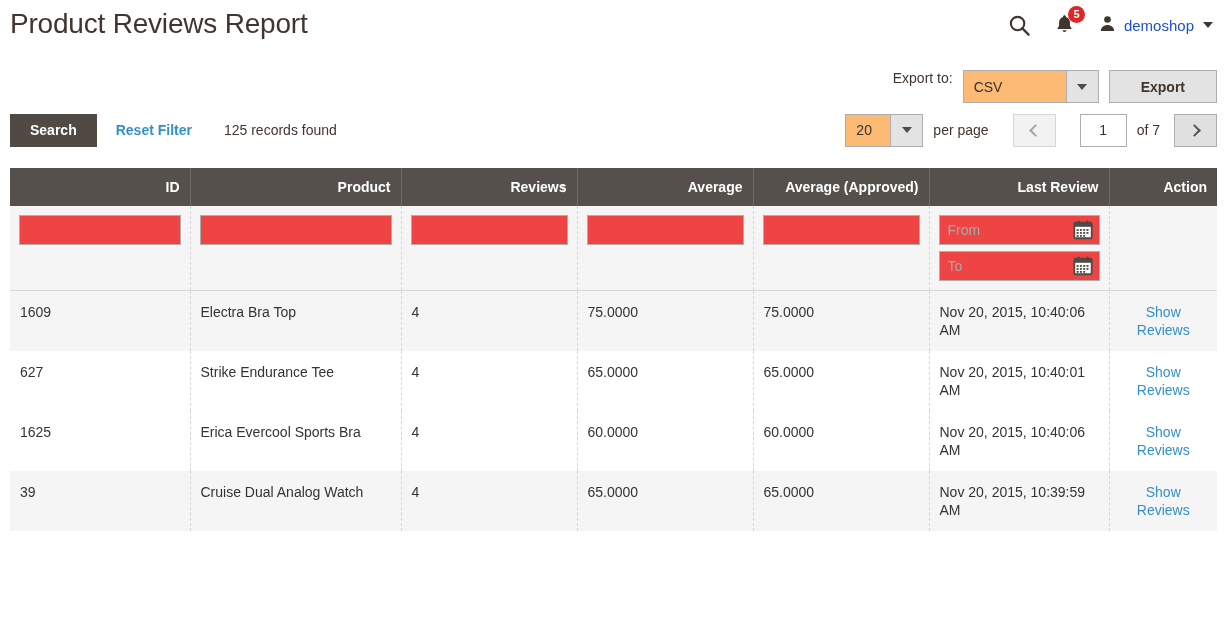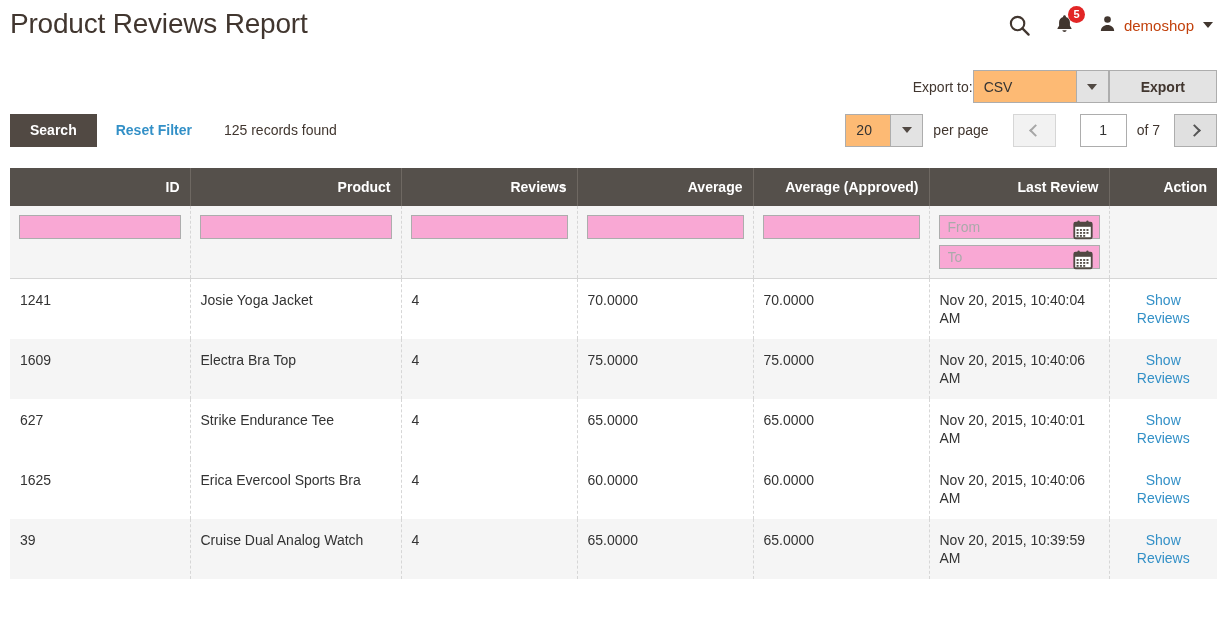--- a/index.html
+++ b/index.html
@@ -57,34 +57,34 @@
     text-align: center;
     padding: 0 3px;
   }
   .user-box {
     display: flex; align-items: center;
     gap: 7px;
     padding: 0 4px 0 10px;
     cursor: pointer;
     height: 34px;
   }
-  .user-name { font-size: 15px; color: #c2410c; }
+  .user-name { font-size: 15px; color: #1d4ed8; }
   .caret-down {
     width: 0; height: 0;
     border-left: 5px solid transparent;
     border-right: 5px solid transparent;
     border-top: 6px solid #41362f;
     margin-left: 2px;
   }
 
   
   .export-row {
     position: absolute;
     right: 10px; top: 70px;
-    display: flex; align-items: center; 
+    display: flex; align-items: flex-start; gap: 10px;
   }
   .export-label { font-size: 14px; color: #41362f; }
   .select-shell {
     display: flex;
     height: 33px;
     border: 1px solid #adadad;
     background: #fdba74;
   }
   .select-shell .sel-value {
     min-width: 102px;
@@ -225,23 +225,23 @@
   tr.filter-row td {
     background: #f5f5f5;
     padding: 9px 9px;
     border-right: 1px dashed #d6d6d6;
     vertical-align: top;
     border-bottom: 1px solid #d6d6d6;
   }
   tr.filter-row td:last-child { border-right: none; }
   .fi {
     width: 100%;
-    height: 24px;
+    height: 30px;
     border: 1px solid #adadad;
-    background: #f9a8d4;
+    background: #ef4444;
     font-size: 14px;
     padding: 0 8px;
     color: #333;
     font-family: "Liberation Sans", sans-serif;
   }
   .date-field { position: relative; margin-bottom: 6px; }
   .date-field:last-child { margin-bottom: 0; }
   .date-field .fi { padding-right: 30px; }
   .date-field .fi::placeholder { color: #aaa; }
   .cal-ico {
@@ -448,29 +448,20 @@
                     <rect x="8.6" y="17.4" width="2.2" height="2"></rect>
                   <rect x="12.2" y="17.4" width="2.2" height="2"></rect>
                 </g>
               </svg>
             </span>
           </div>
         </td>
         <td></td>
       </tr>
 
-    <tr class="data-row odd">
-          <td>1241</td>
-          <td>Josie Yoga Jacket</td>
-          <td>4</td>
-          <td>70.0000</td>
-          <td>70.0000</td>
-          <td>Nov 20, 2015, 10:40:04 AM</td>
-          <td class="action-cell"><a class="show-reviews-link">Show Reviews</a></td>
-        </tr>
         <tr class="data-row even">
           <td>1609</td>
           <td>Electra Bra Top</td>
           <td>4</td>
           <td>75.0000</td>
           <td>75.0000</td>
           <td>Nov 20, 2015, 10:40:06 AM</td>
           <td class="action-cell"><a class="show-reviews-link">Show Reviews</a></td>
         </tr>
         <tr class="data-row odd">

